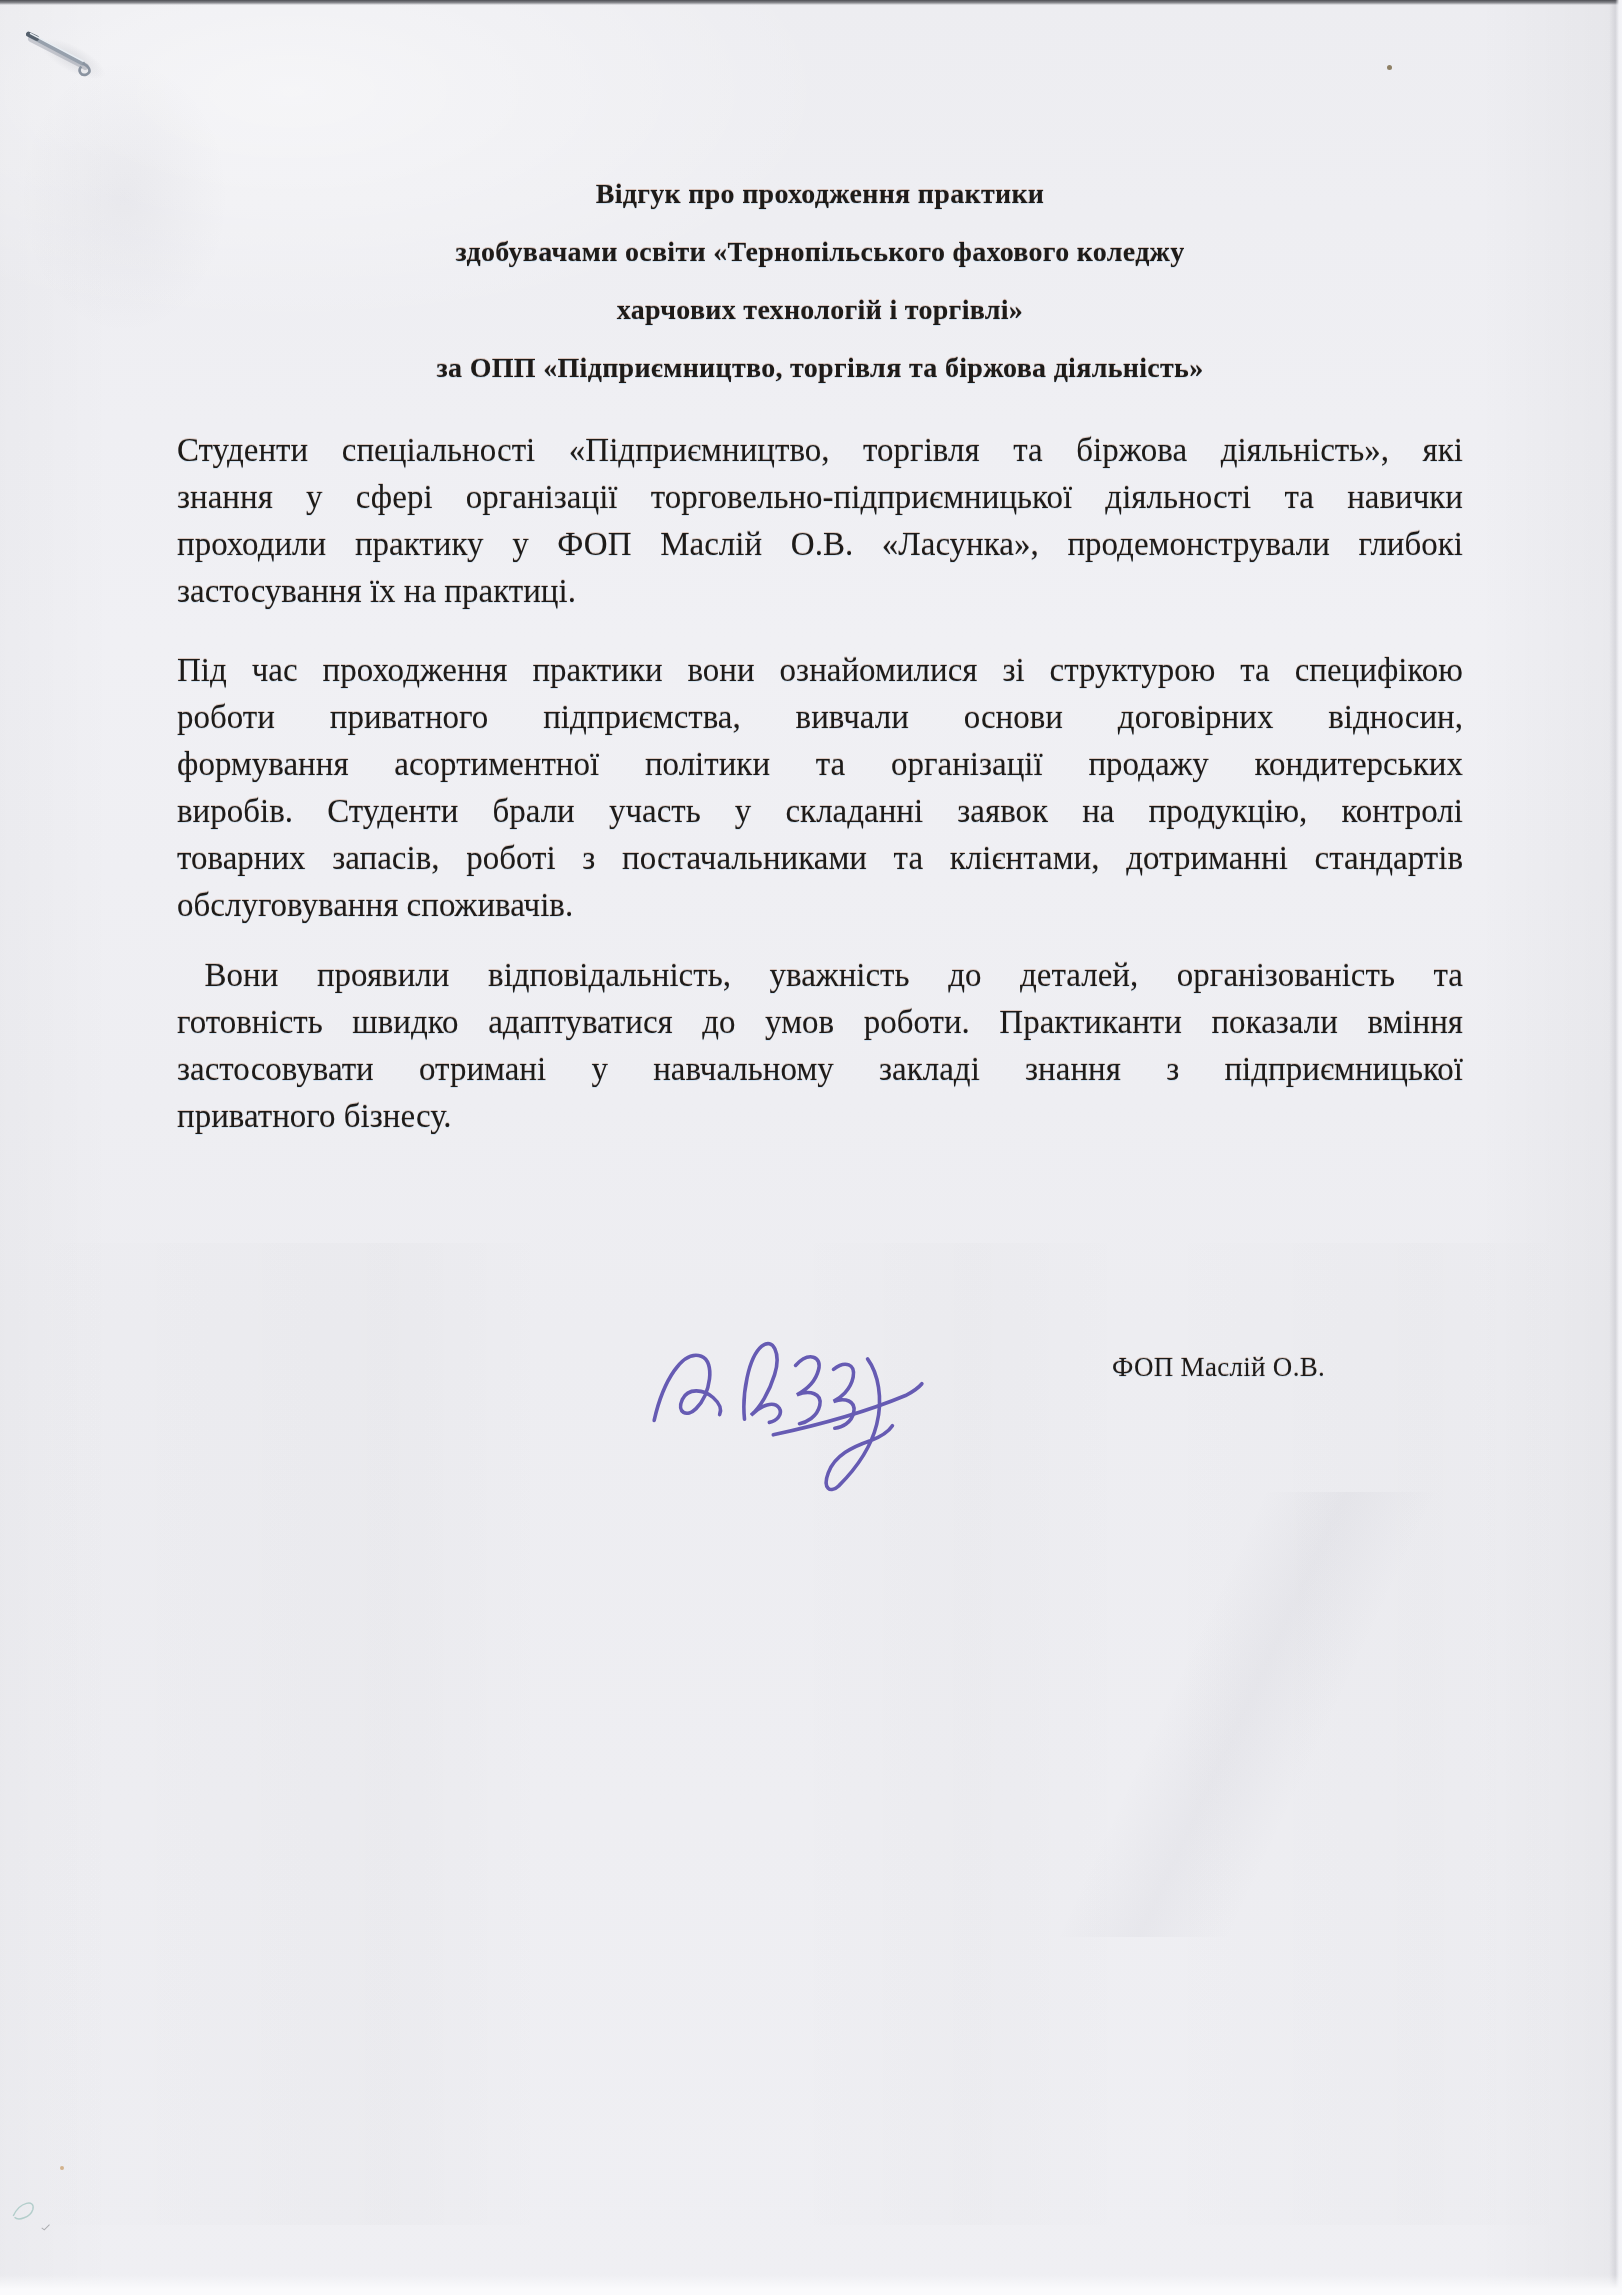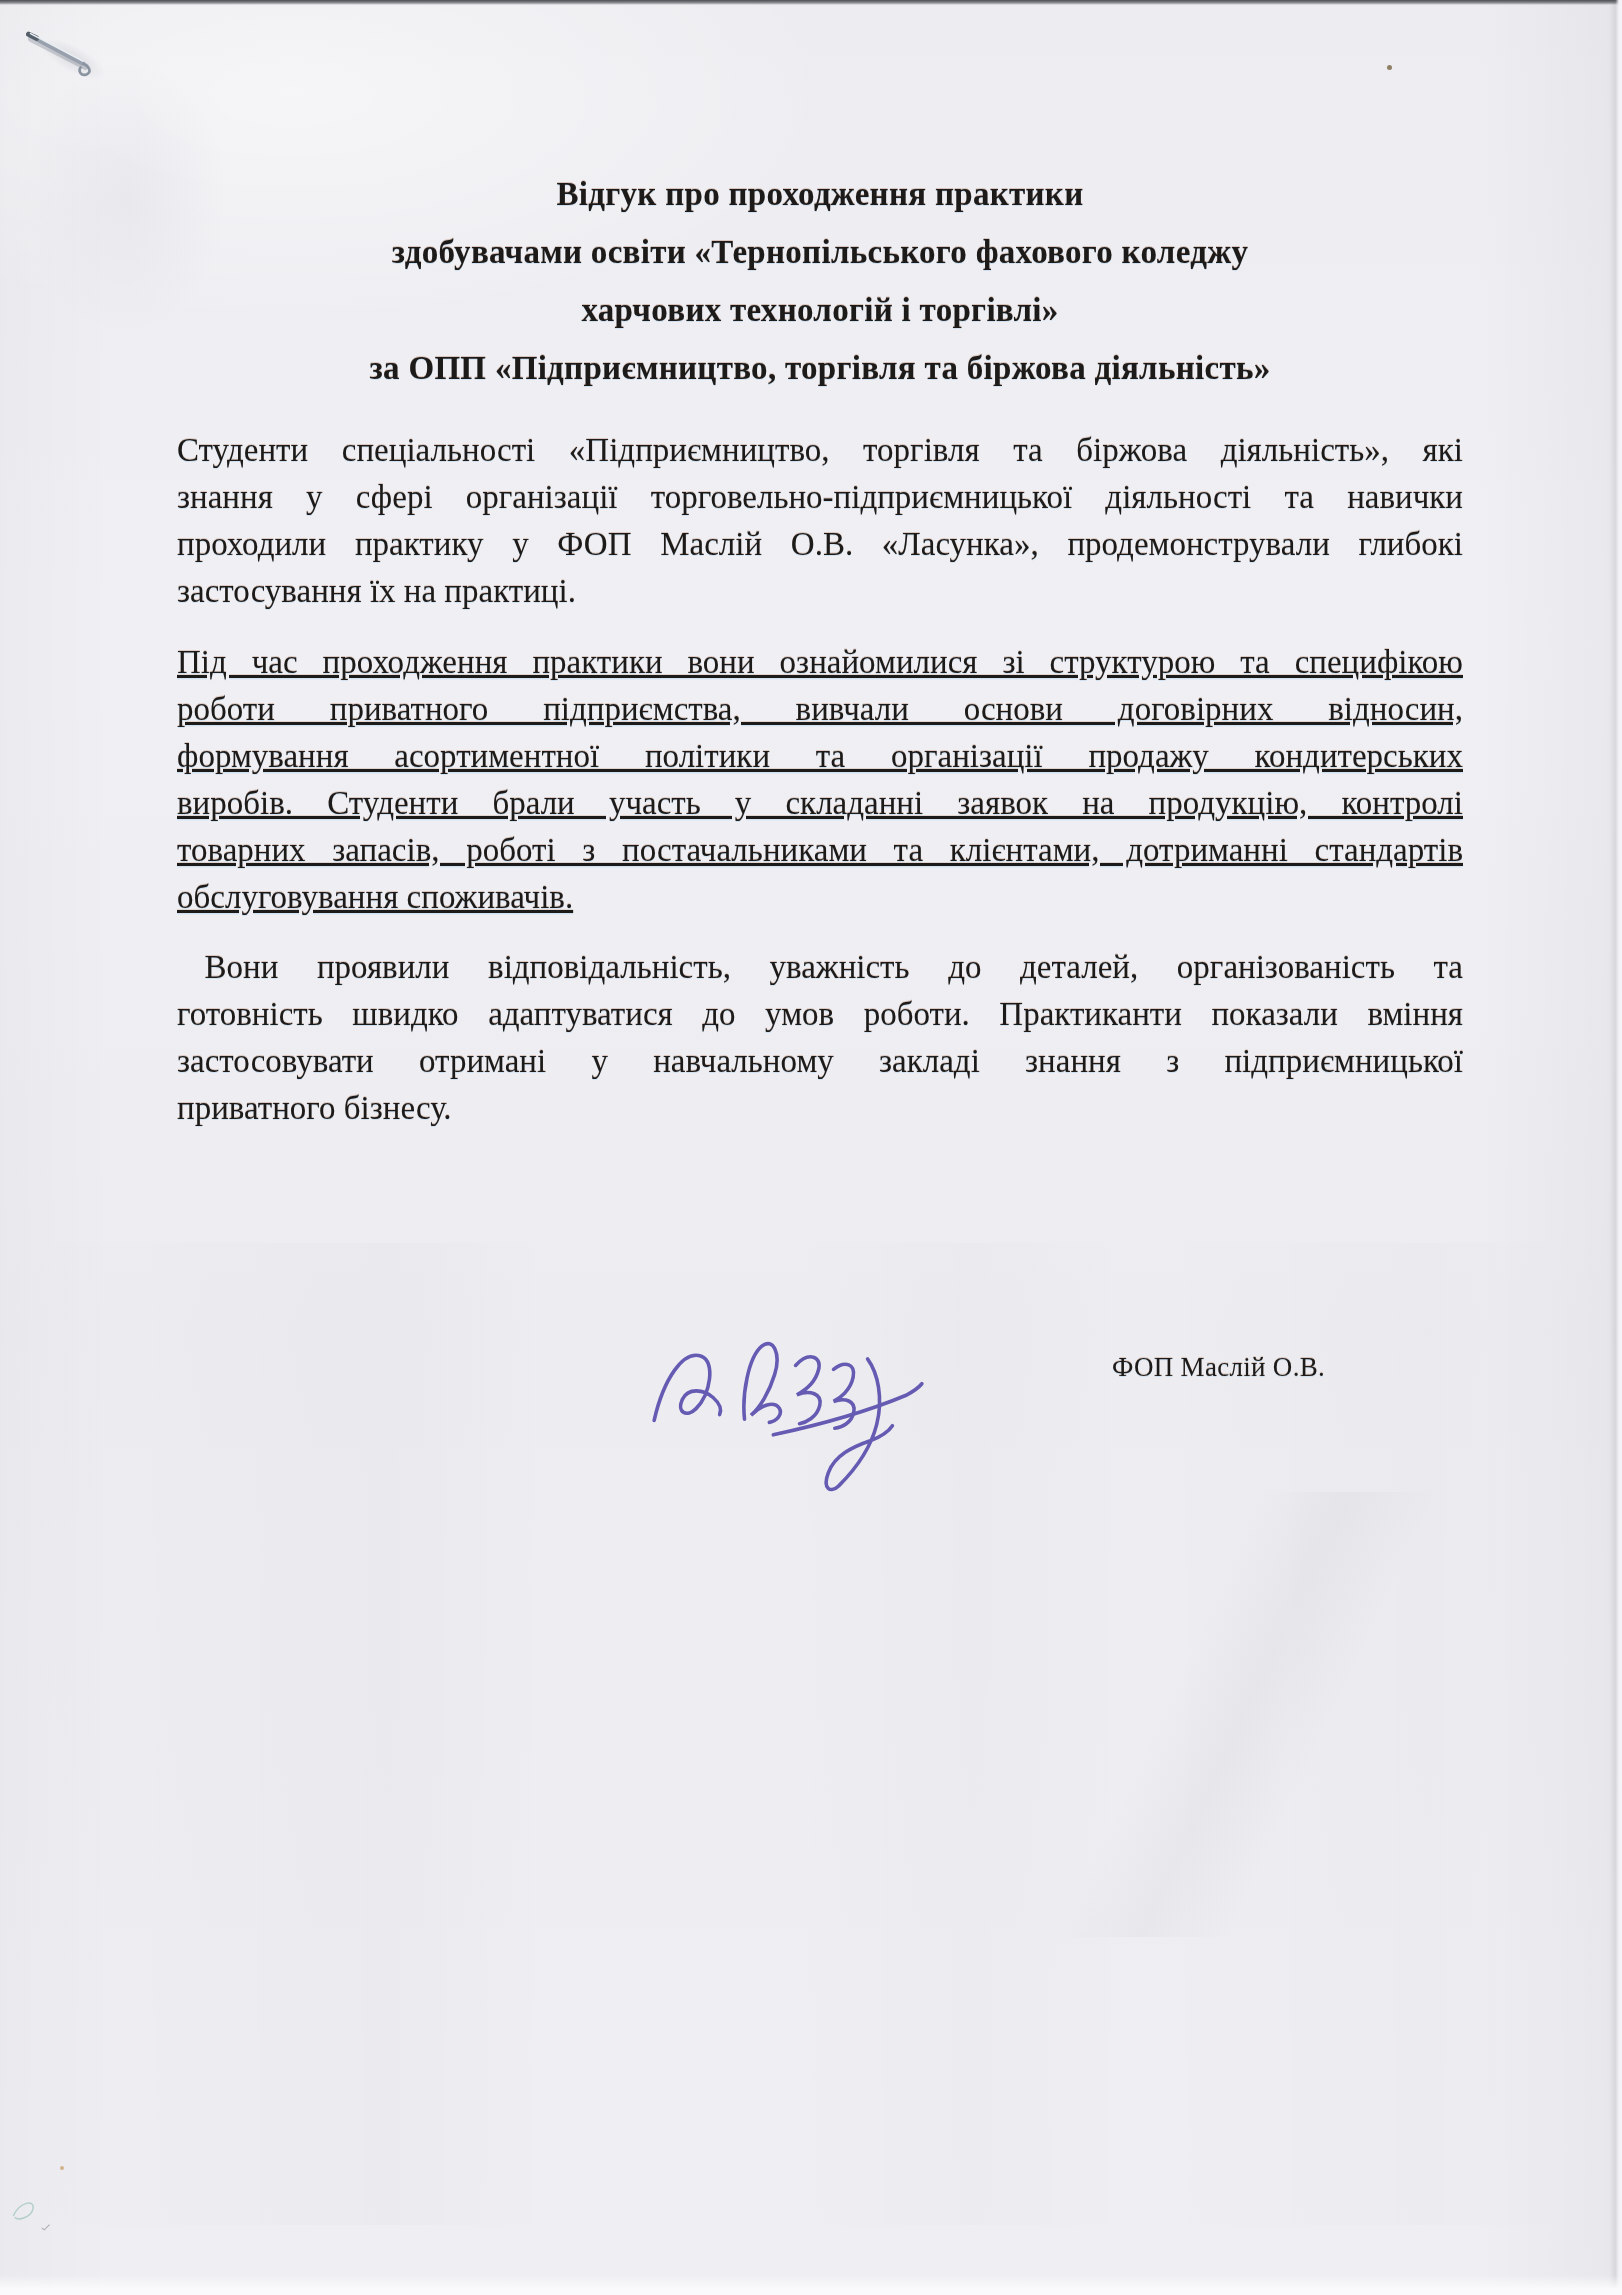--- a/index.html
+++ b/index.html
@@ -29,31 +29,31 @@
     background:radial-gradient(closest-side, rgba(70,70,95,0.05), transparent);}
   .shade-crease-br{position:absolute;left:929px;top:1492px;width:628px;height:445px;
     background:linear-gradient(115deg, transparent 40%, rgba(70,70,95,0.045) 50%, transparent 61%);}
   .shade-bands{position:absolute;left:0;top:1243px;width:100%;height:982px;
     background:linear-gradient(90deg, transparent 0%, rgba(0,0,0,0.014) 24%, transparent 34%,
       transparent 48%, rgba(0,0,0,0.013) 60%, transparent 70%, rgba(0,0,0,0.012) 88%, transparent 97%);}
 
   
   .title-block{
     position:absolute; left:177px; top:165px; width:1286px;
-    text-align:center; font-weight:bold; font-size:33px; line-height:58px;
+    text-align:center; font-weight:bold; font-size:28px; line-height:58px;
     letter-spacing:0.3px;
     text-shadow:0 -0.7px 0 rgba(150,60,10,0.25), 0 1.3px 0 rgba(30,140,225,0.16);
   }
   .body-text{
     position:absolute; left:177px; top:427px; width:1286px;
     font-size:33px; line-height:47px;
     text-shadow:0 -0.7px 0 rgba(150,60,10,0.22), 0 1.3px 0 rgba(30,140,225,0.15);
   }
   .para{margin:0;}
-  .para.space-before{margin-top:24px;text-decoration:underline;}
+  .para.space-before{margin-top:32px;}
   .line{
     text-align:justify; text-align-last:justify; text-justify:inter-word;
     white-space:normal;
   }
   .line.last{text-align-last:left;}
   .para.indent .line.first{text-indent:27.5px;margin-top:23px;}
 
   .signer-label{
     position:absolute; left:1112px; top:1352px;
     font-size:27px; letter-spacing:0.3px;

